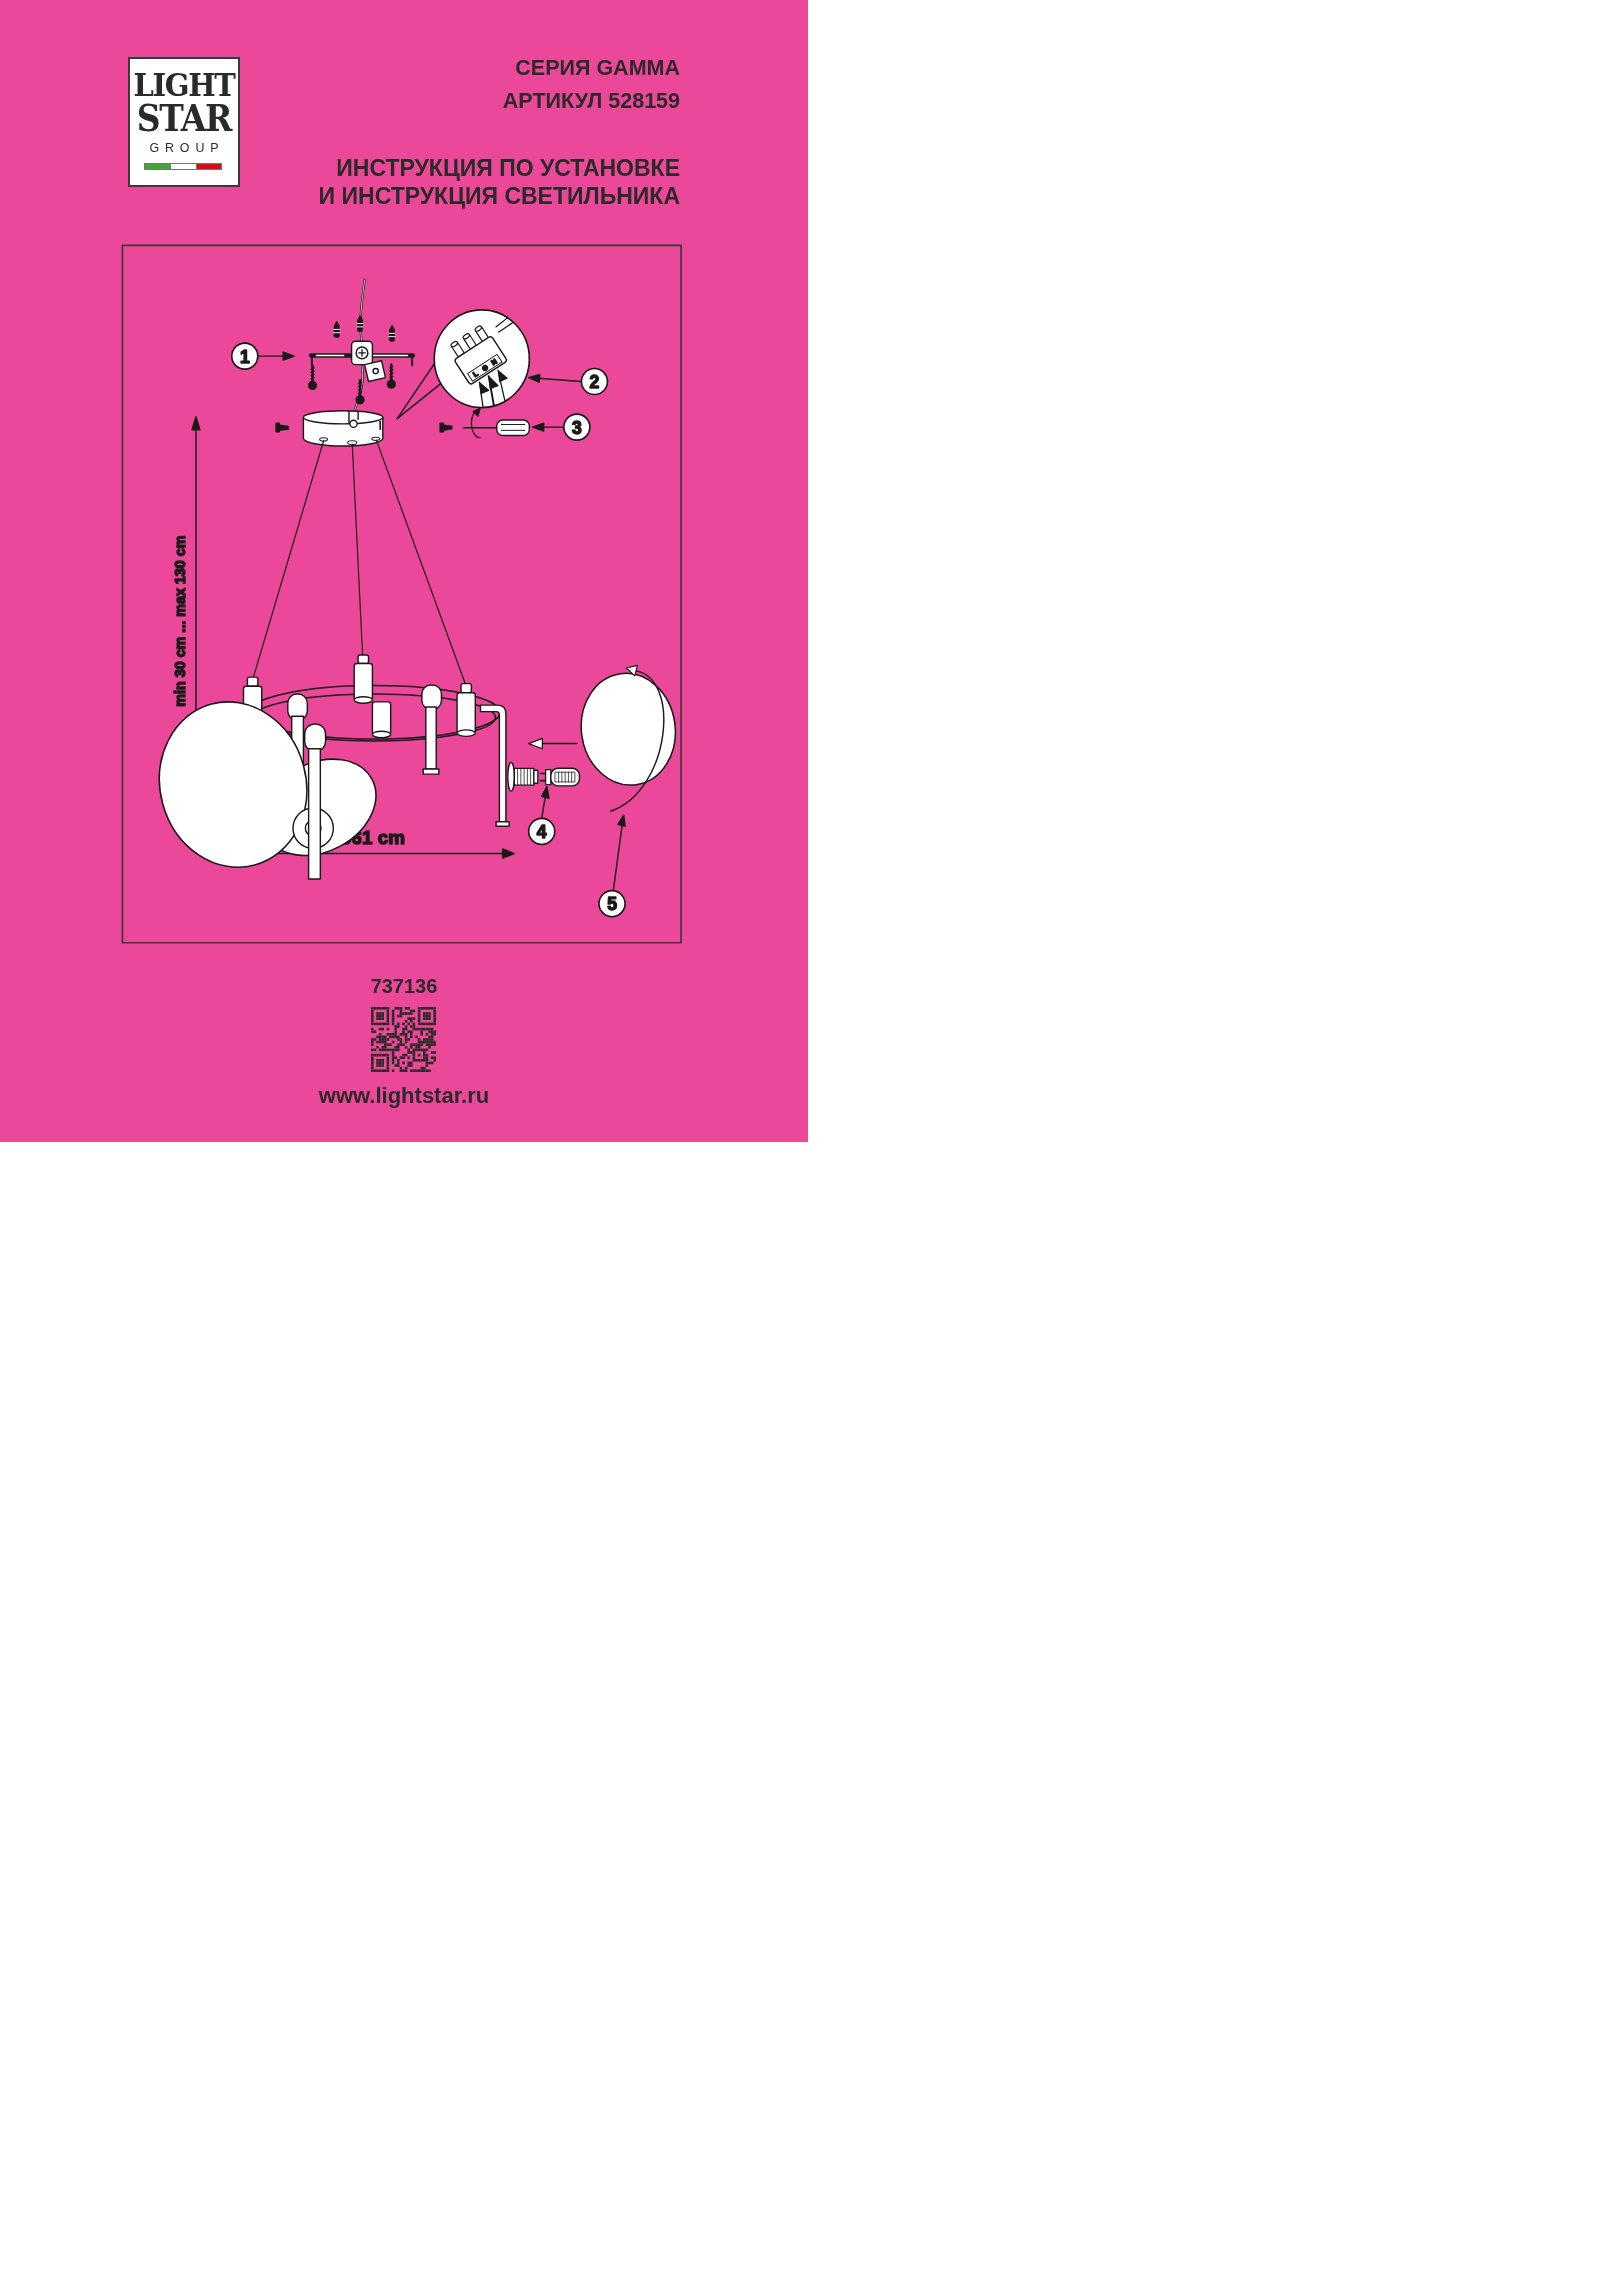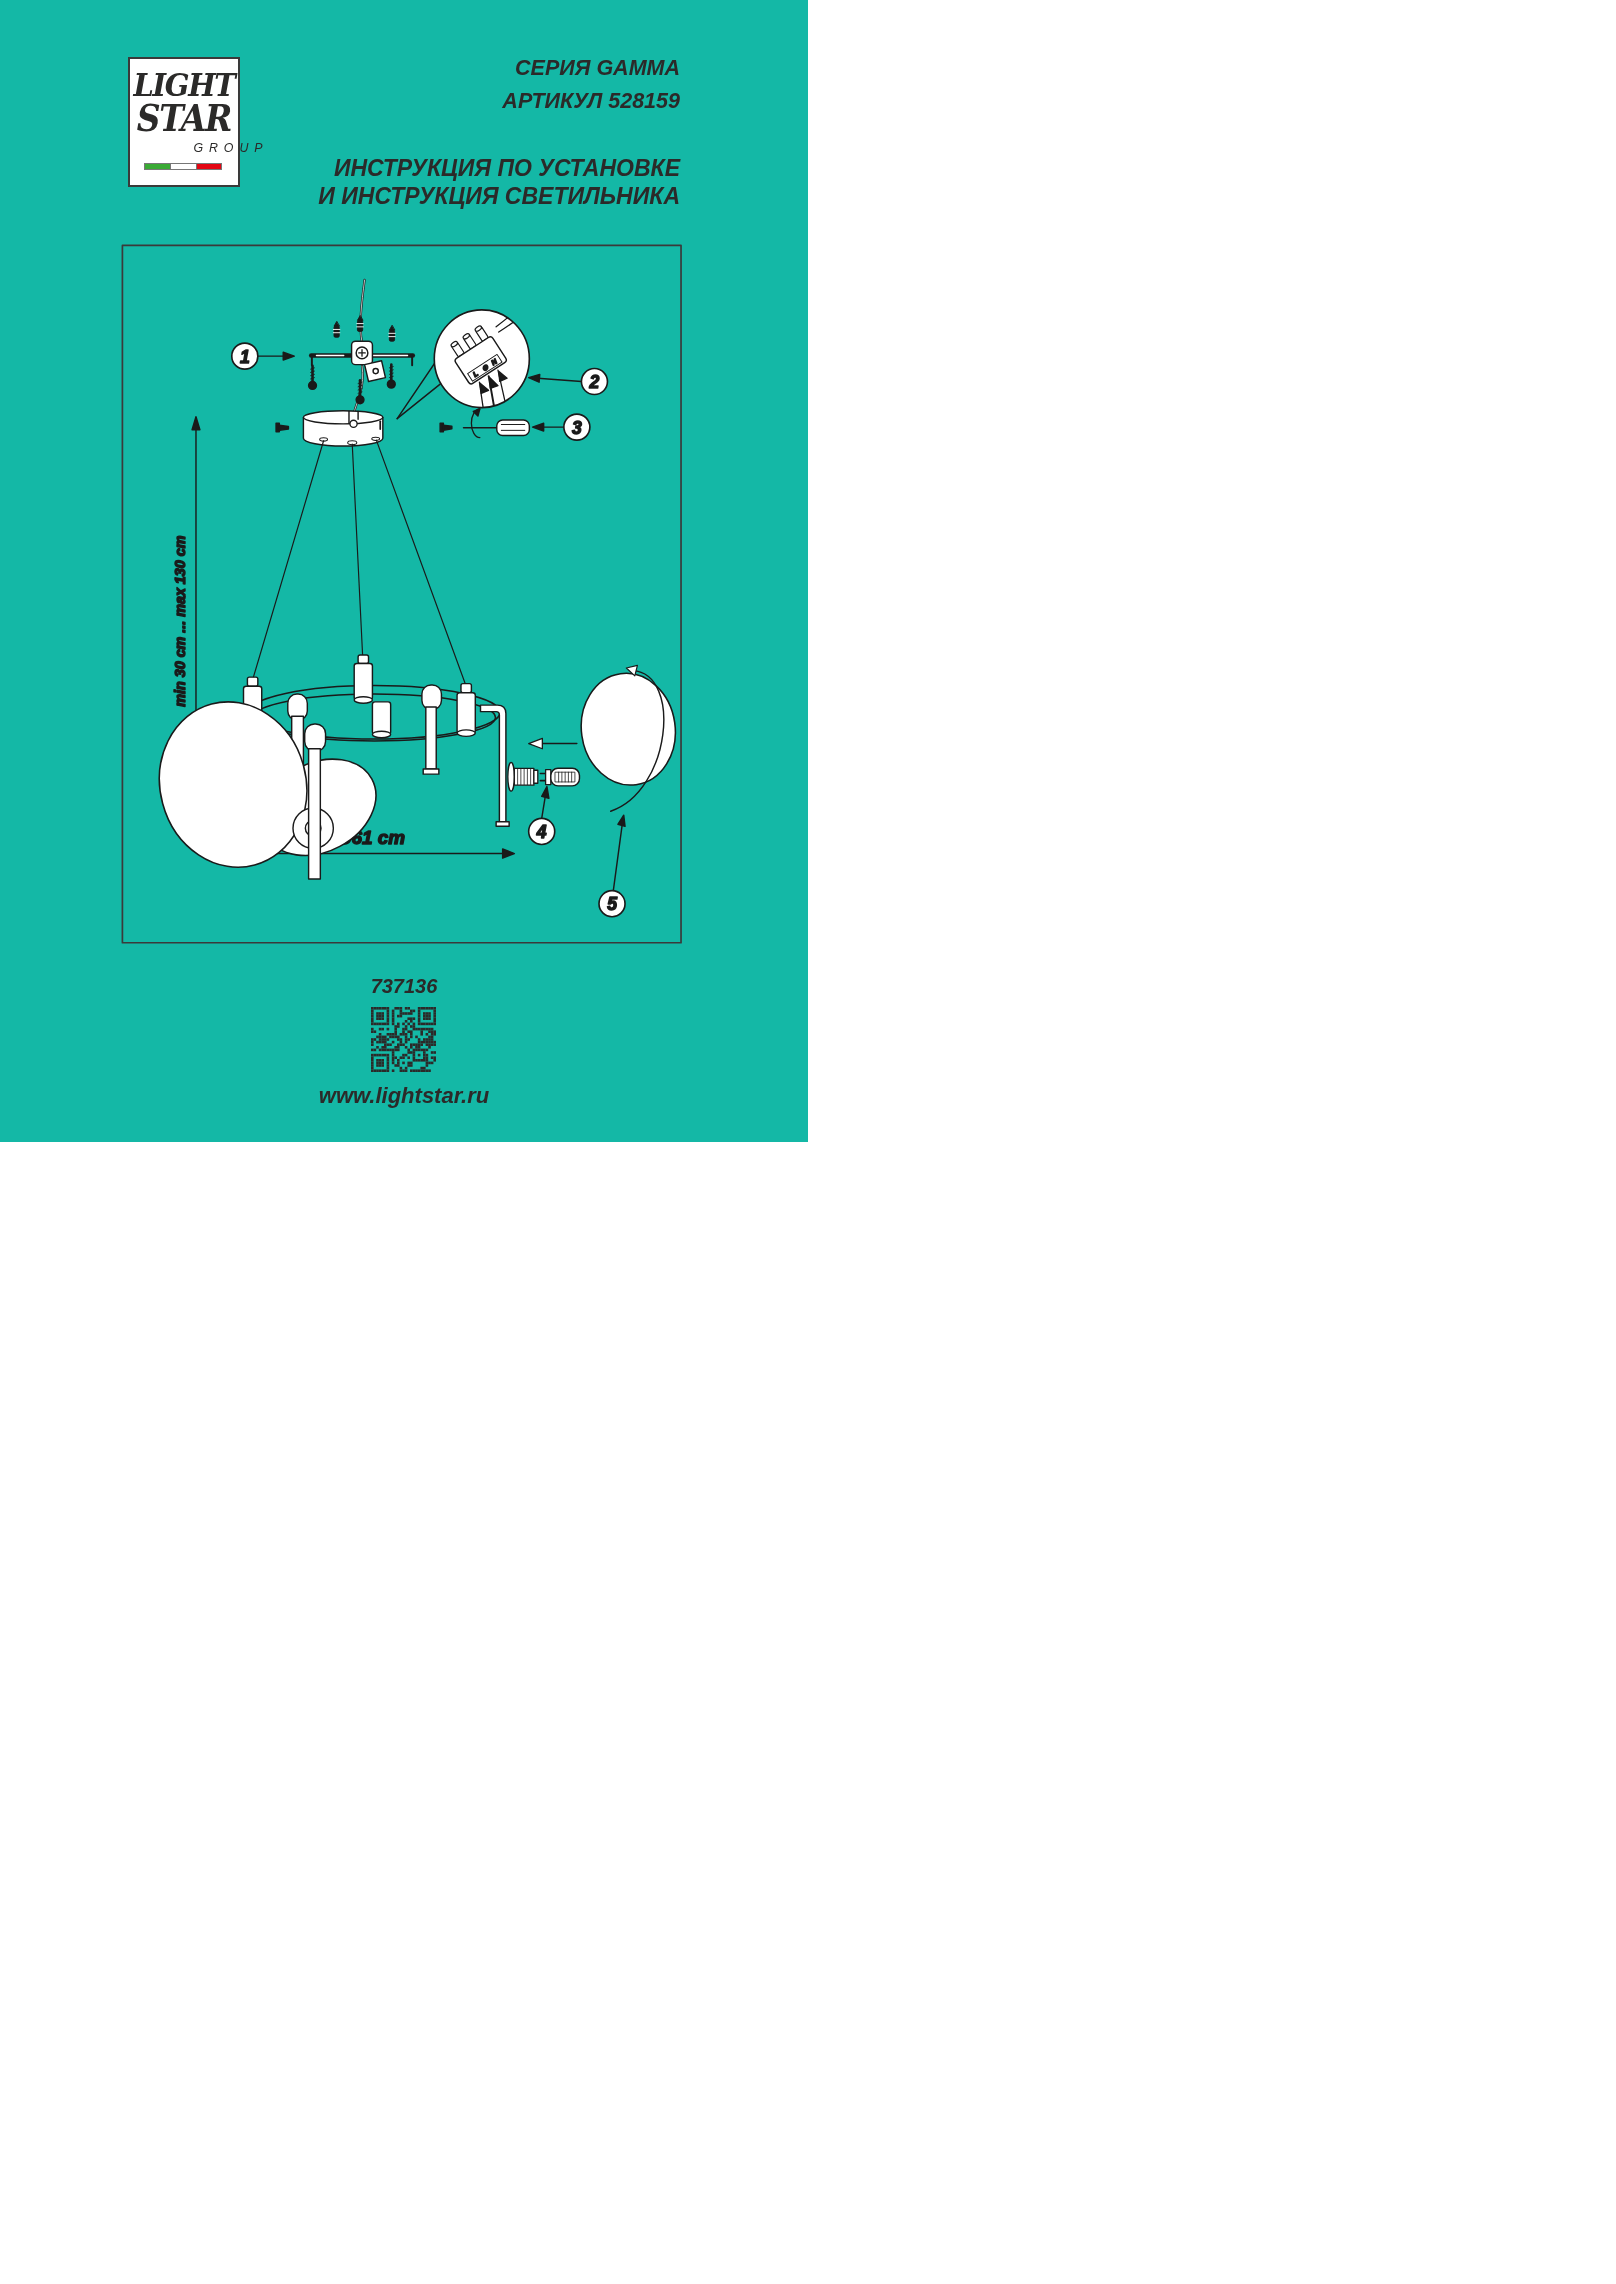--- a/index.html
+++ b/index.html
@@ -1,26 +1,26 @@
 <!DOCTYPE html>
 <html style="font-size:10.4px"><head>
 <meta charset="utf-8">
 <style>
   html,body{margin:0;padding:0;background:#ffffff;}
-  .page{position:relative;width:808px;height:1142px;background:#14b8a6;overflow:hidden;
-        font-family:"Liberation Sans", sans-serif;color:#2b2a29;font-style:italic;}
+  .page{position:relative;width:808px;height:1142px;background:#ec4899;overflow:hidden;
+        font-family:"Liberation Sans", sans-serif;color:#2b2a29;}
   
   .logo-box{position:absolute;left:128px;top:57px;width:112px;height:130px;
             border:2px solid #3a3a3a;box-sizing:border-box;background:#fff;}
   .logo-word{position:absolute;width:100%;text-align:center;
              font-family:"DejaVu Serif","Liberation Serif",serif;font-weight:bold;color:#2b2a29;}
   .logo-light{top:9px;font-size:29px;letter-spacing:-1.3px;transform:scaleY(1.12);}
   .logo-star{top:40px;font-size:33px;letter-spacing:-1.3px;transform:scaleY(1.12);}
   .logo-group{position:absolute;top:82px;width:100%;text-align:center;
-              font-size:12.4px;font-weight:400;letter-spacing:5.9px;text-indent:5.9px;color:#2b2a29;padding-left:44px;}
+              font-size:12.4px;font-weight:400;letter-spacing:5.9px;text-indent:5.9px;color:#2b2a29;}
   .logo-flag{position:absolute;left:14.3px;top:104px;width:78px;height:6.5px;
              border:0.7px solid #777;box-sizing:border-box;display:flex;}
   .logo-flag span{flex:1;height:100%;}
   .flag-w{border-left:0.7px solid #777;border-right:0.7px solid #777;box-sizing:border-box;}
   
   .titles{position:absolute;right:128px;top:52px;text-align:right;}
   .t-series{font-size:21.5px;font-weight:bold;line-height:33px;}
   .t-instr{margin-top:36px;font-size:23px;font-weight:bold;line-height:28px;}
   
   svg.diagram{position:absolute;left:0;top:0;}

